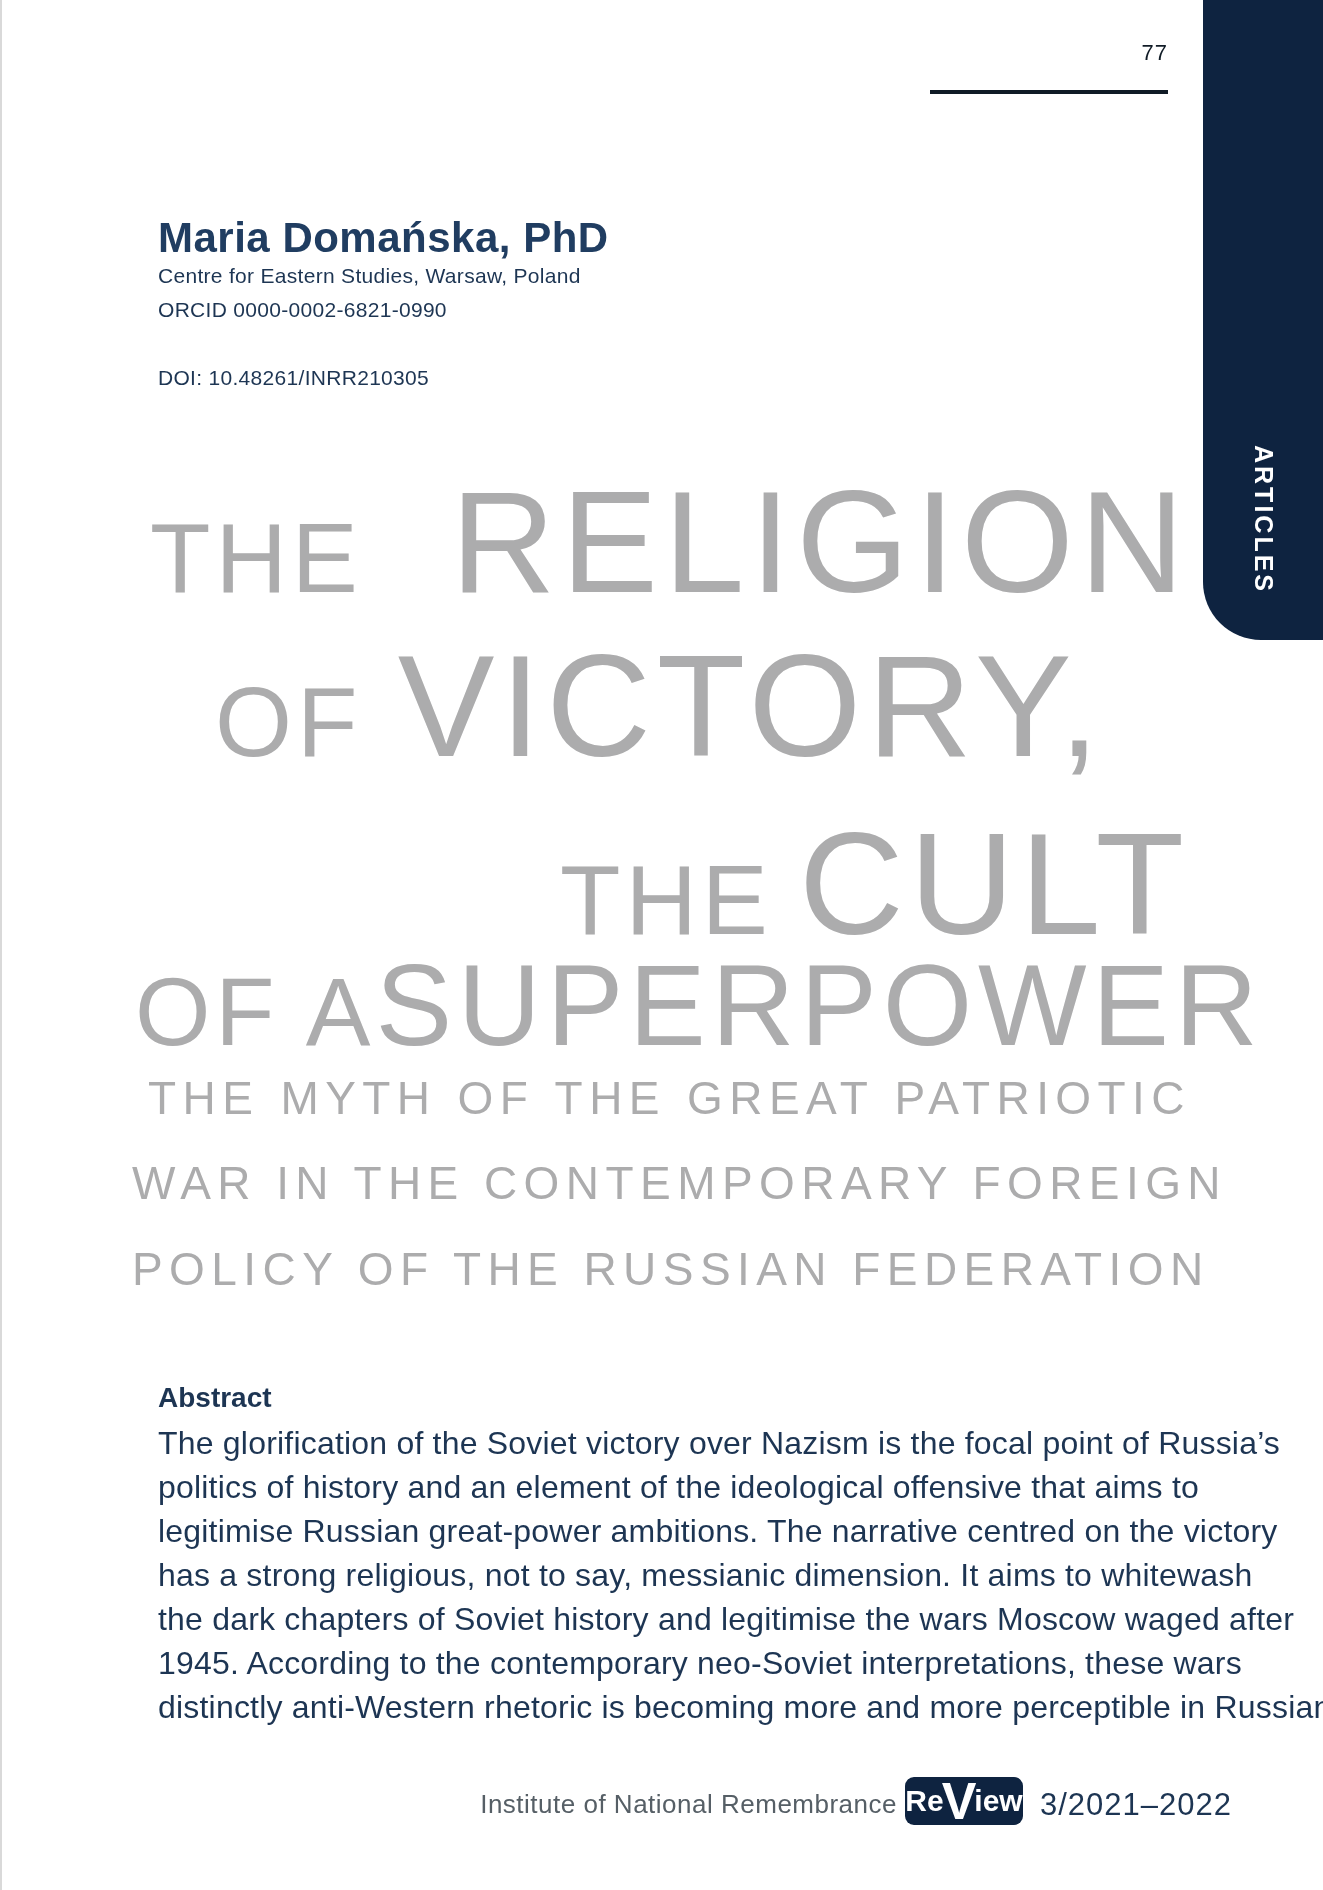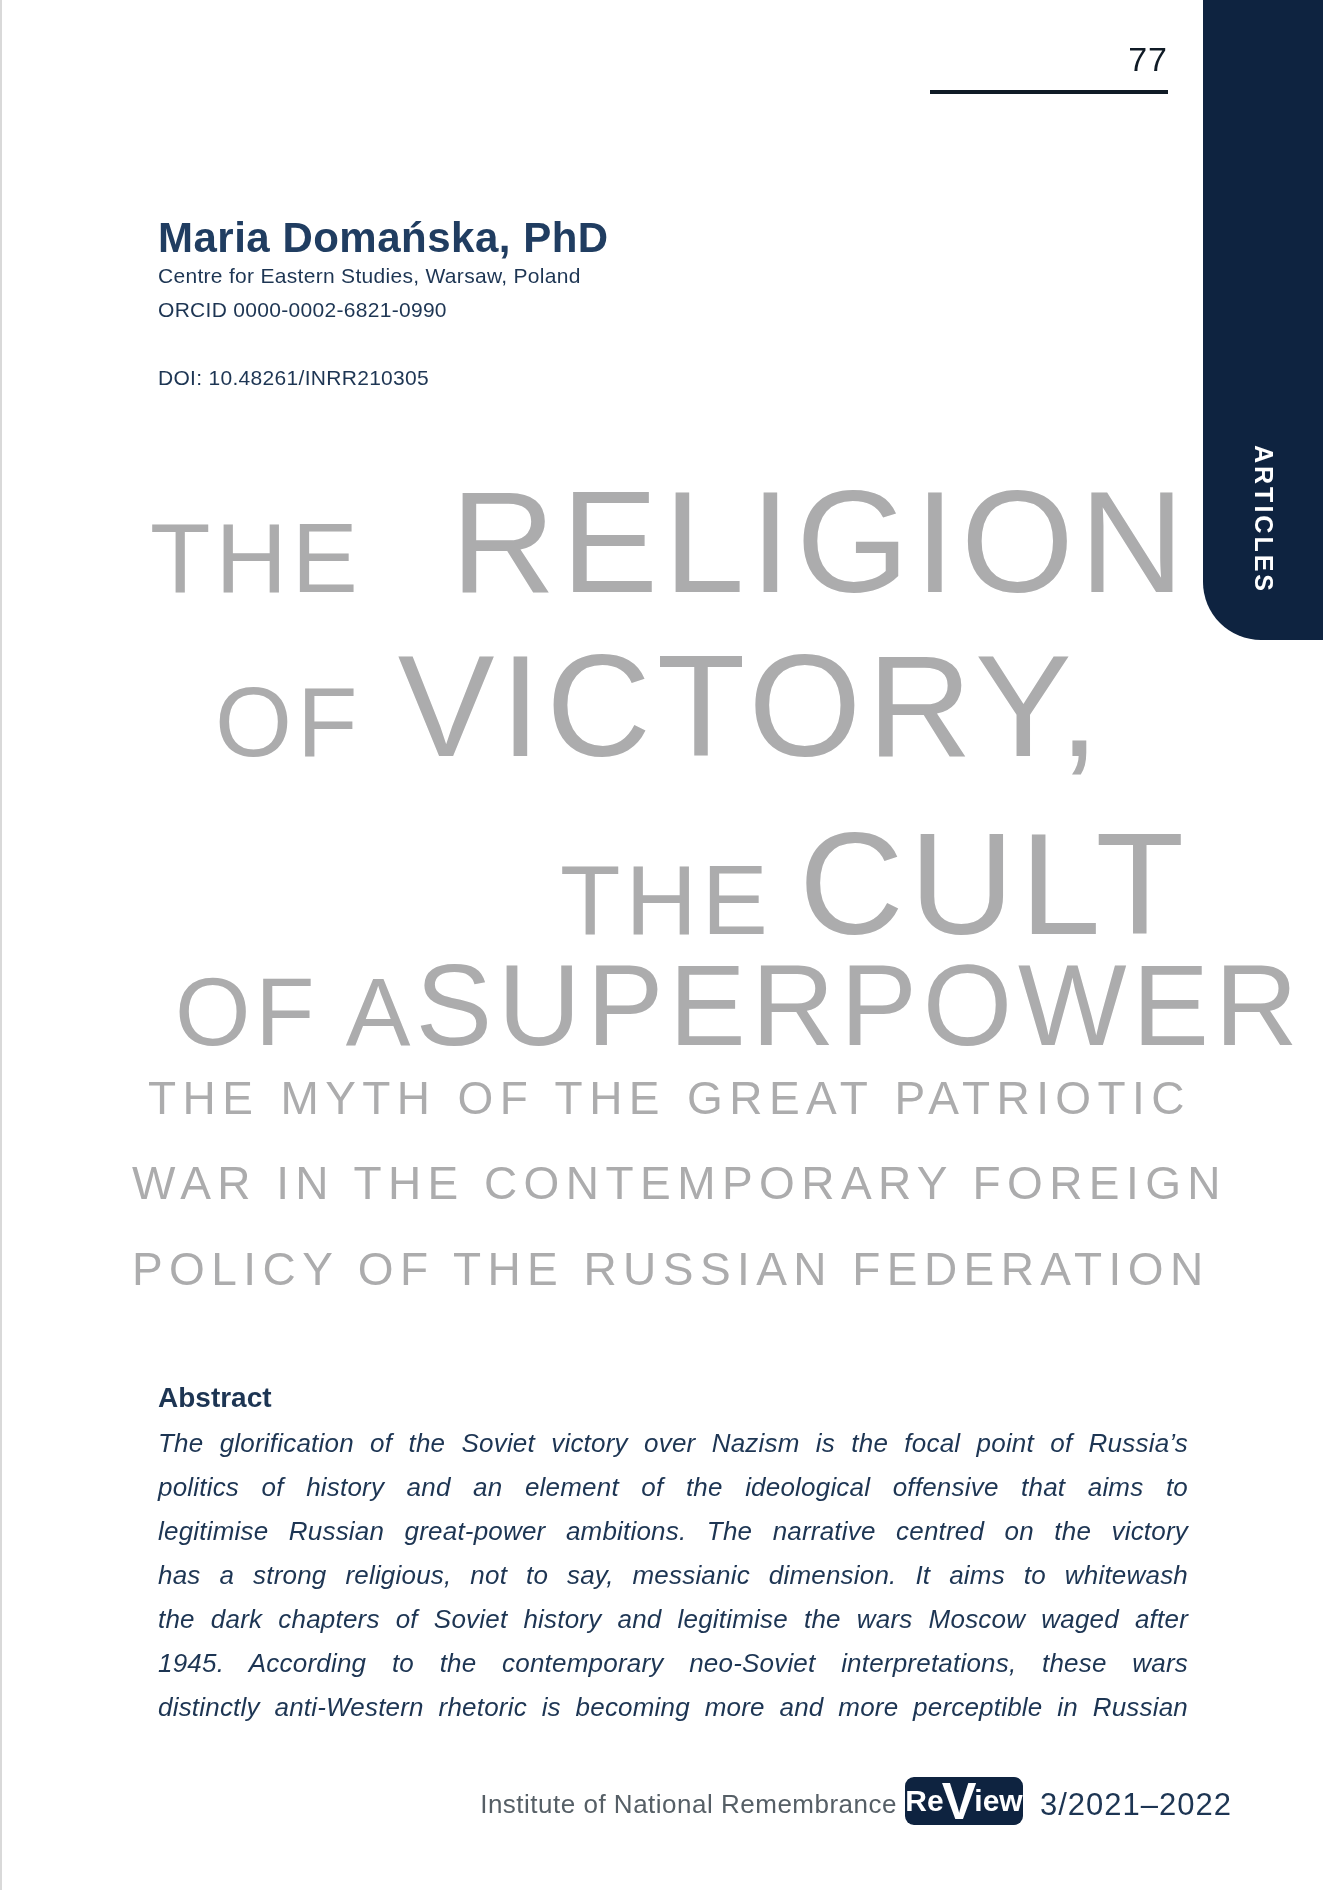--- a/index.html
+++ b/index.html
@@ -20,21 +20,21 @@
     font-family:"Liberation Sans",sans-serif;
     overflow:hidden;
   }
   .page-edge{
     position:absolute;left:0;top:0;width:2px;height:1890px;
     background:var(--page-border);
   }
   
   .page-number{
     position:absolute;top:40px;right:155px;
-    font-size:34px;font-weight:400;color:var(--rule-dark);
+    font-size:22px;font-weight:400;color:var(--rule-dark);
     letter-spacing:1px;
   }
   .top-rule{
     position:absolute;top:90px;left:930px;width:238px;height:4px;
     background:var(--rule-dark);
   }
   
   .articles-tab{
     position:absolute;top:0;right:0;width:120px;height:640px;
     background:var(--navy);
@@ -69,45 +69,44 @@
     white-space:nowrap;
     font-weight:300;
   }
   .t-small{font-size:99px;letter-spacing:.05em;}
   .t-big{font-size:145px;letter-spacing:.04em;}
   .t-med-small{font-size:97px;letter-spacing:.05em;}
   .t-med-big{font-size:115px;letter-spacing:.05em;}
   .title-l1{left:150px;right:133px;top:459px;height:145px;}
   .title-l2{left:215px;right:218px;top:623px;height:145px;text-align:center;}
   .title-l3{left:560px;right:133px;top:801px;height:145px;}
-  .title-l4{left:135px;right:133px;top:939px;height:115px;margin-left:40px;}
+  .title-l4{left:135px;right:133px;top:939px;height:115px;}
   .subtitle-line{
     position:absolute;left:132px;right:132px;height:50px;
     color:var(--title-gray);
     font-size:46px;font-weight:300;letter-spacing:.14em;
     text-align:justify;text-align-last:justify;
     white-space:nowrap;
   }
   .subtitle-1{top:1071px;margin-left:16px;}
   .subtitle-2{top:1156px;}
   .subtitle-3{top:1242px;}
   
   .abstract-heading{
     position:absolute;left:158px;top:1382px;
     font-size:28px;font-weight:700;color:var(--text-navy);
   }
   .abstract-body{
     position:absolute;left:158px;right:135px;top:1421px;
     color:var(--text-navy);
   }
   .abstract-line{
-    font-size:26px;line-height:44px;letter-spacing:.2px;
+    font-size:32px;line-height:44px;letter-spacing:.2px;
     text-align:justify;text-align-last:justify;
     white-space:nowrap;
-    font-style:italic;
   }
   
   .footer-publisher{
     position:absolute;right:426px;top:1789px;
     font-size:26px;font-weight:300;color:var(--footer-gray);
     letter-spacing:.5px;white-space:nowrap;
   }
   .review-logo{
     position:absolute;left:905px;top:1777px;width:118px;height:48px;
     background:var(--navy);border-radius:9px;

